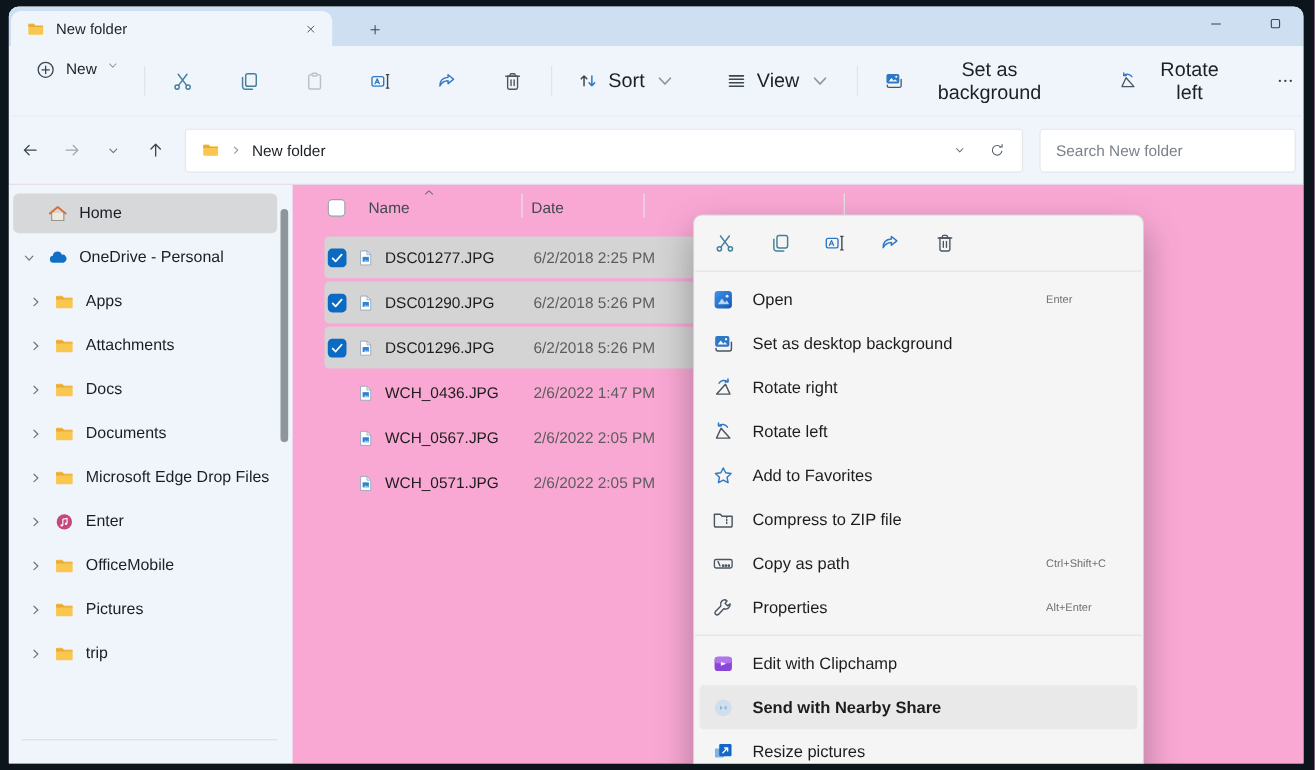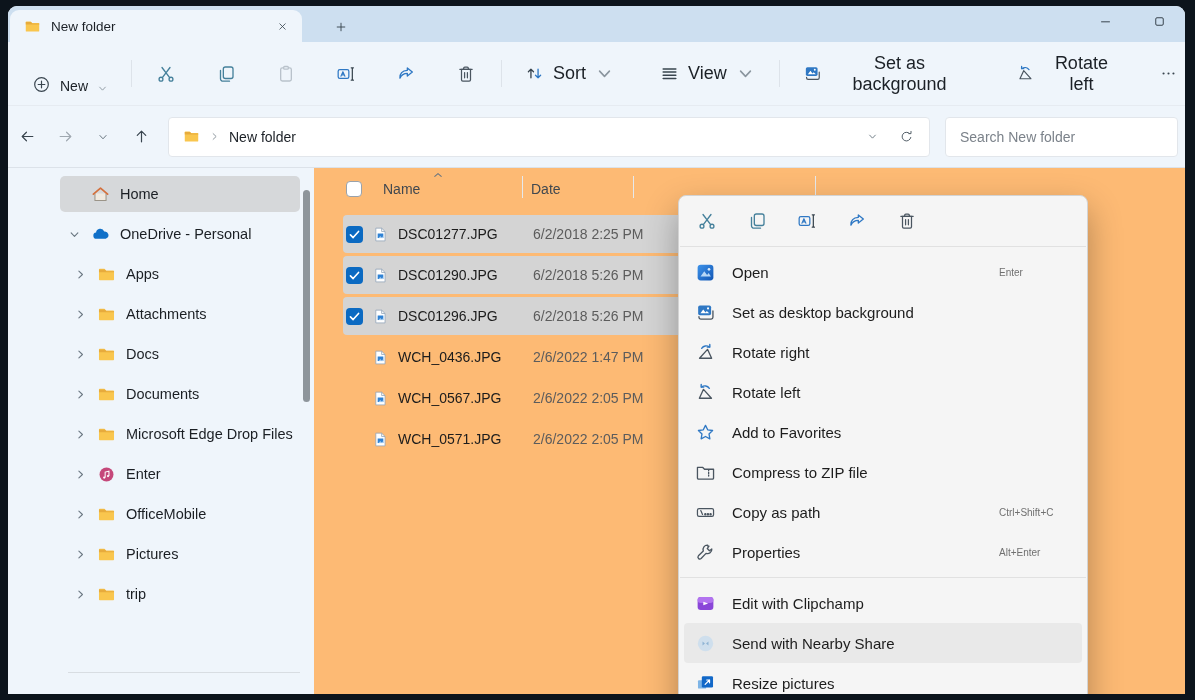--- a/index.html
+++ b/index.html
@@ -35,21 +35,21 @@
   .newtab-btn .icon{width:14px;height:14px;}
   .wc{position:absolute;top:0;width:46px;height:31px;border:none;background:transparent;
     display:flex;align-items:center;justify-content:center;padding:0;}
   .wc .icon{width:15px;height:15px;}
   .wc-min{left:1074px;} .wc-max{left:1128px;}
 
   
   .toolbar{position:absolute;top:36px;left:0;right:0;height:64px;background:var(--chrome,#eff5fb);
     display:flex;align-items:center;border-bottom:1px solid #e6ebf1;box-sizing:border-box;}
   .tb-new{margin-left:14px;height:40px;border:none;background:transparent;border-radius:5px;
-    display:flex;align-items:flex-end;gap:9px;padding:0 10px;font-size:14px;color:#1b2026;font-family:inherit;}
+    display:flex;align-items:flex-start;gap:9px;padding:0 10px;font-size:14px;color:#1b2026;font-family:inherit;}
   .tb-new .i-plus{width:19px;height:19px;}
   .chev-sm{width:11px;height:11px;opacity:.75;}
   .tb-sep{width:1px;height:27px;background:#dde3ea;margin-left:13px;flex:none;}
   .tb-group{display:flex;gap:16px;margin-left:12px;}
   .tb-btn{width:44px;height:40px;border:none;background:transparent;border-radius:5px;
     display:flex;align-items:center;justify-content:center;padding:0;}
   .tb-btn .icon{width:20px;height:20px;}
   .tb-lbl-btn{height:40px;border:none;background:transparent;border-radius:5px;font-family:inherit;
     display:flex;align-items:center;gap:9px;padding:0 11px;font-size:18px;color:#1b2026;}
   .tb-lbl-btn .icon{width:19px;height:19px;}
@@ -75,21 +75,21 @@
     display:flex;align-items:center;justify-content:center;padding:0;}
   .crumb-btn .icon{width:15px;height:15px;}
   .crumb-btn .icon.sm{width:11px;height:11px;}
   .search-box{margin-left:15px;width:233px;height:40px;background:#fff;border:1px solid #e2e6eb;border-radius:4px;
     box-sizing:border-box;display:flex;align-items:center;}
   .search-box input{border:none;outline:none;background:transparent;width:100%;padding:0 14px;
     font-size:14px;font-family:inherit;color:#1b2026;}
   .search-box input::placeholder{color:#7b828a;}
 
   
-  .content{position:absolute;top:162px;left:0;right:0;bottom:0;background:#fdba74;margin-left:48px;}
+  .content{position:absolute;top:162px;left:0;right:0;bottom:0;background:#f9a8d4;}
   .sidebar{position:absolute;left:0;top:0;bottom:0;width:258px;background:var(--chrome,#eff5fb);}
   .side-list{position:absolute;left:4px;top:8px;width:240px;}
   .side-item{height:36px;margin-bottom:4px;border-radius:5px;display:flex;align-items:center;
     padding:0 6px 0 8px;font-size:14.5px;color:#1b1f24;cursor:default;}
   .side-item.selected{background:#d6d8da;}
   .side-item.indent{padding-left:14px;}
   .side-item .chev{width:13px;height:13px;margin-right:10px;flex:none;}
   .side-item .it-ic{width:19px;height:19px;margin-right:10px;flex:none;}
   .side-item .lab{white-space:nowrap;overflow:hidden;}
   .side-scroll{position:absolute;left:247px;top:22px;width:7px;height:212px;background:#8e959b;border-radius:4px;}
@@ -118,21 +118,21 @@
     background:var(--menu-bg,#f5f5f5);border:1px solid #d3d3d3;border-radius:8px;
     box-shadow:0 14px 34px rgba(0,0,0,.30);z-index:10;box-sizing:border-box;}
   .menu-quick{height:50px;display:flex;align-items:center;padding-left:10px;gap:14px;}
   .qa-btn{width:36px;height:34px;border:none;background:transparent;border-radius:5px;
     display:flex;align-items:center;justify-content:center;padding:0;}
   .qa-btn .icon{width:20px;height:20px;}
   .menu-sep{height:1px;background:#e1e1e1;margin:0 1px;}
   .menu-items{padding-top:5px;}
   .menu-item{height:40px;margin:0 5px;border-radius:4px;display:flex;align-items:center;
     position:relative;padding-left:11px;font-size:15px;color:#1d1d1d;cursor:default;}
-  .menu-item.hl{background:var(--menu-hover,#e9e9e9);}
+  .menu-item.hl{background:var(--menu-hover,#e9e9e9);font-weight:bold;}
   .mi-ic{width:21px;height:21px;}
   .mi-label{margin-left:16px;white-space:nowrap;}
   .mi-short{position:absolute;left:315px;color:#707070;font-size:10px;}
   .menu-divider{height:1px;background:#e1e1e1;margin:5px 1px;}
 </style>
 </head>
 <body>
 
 <div class="window">
 

